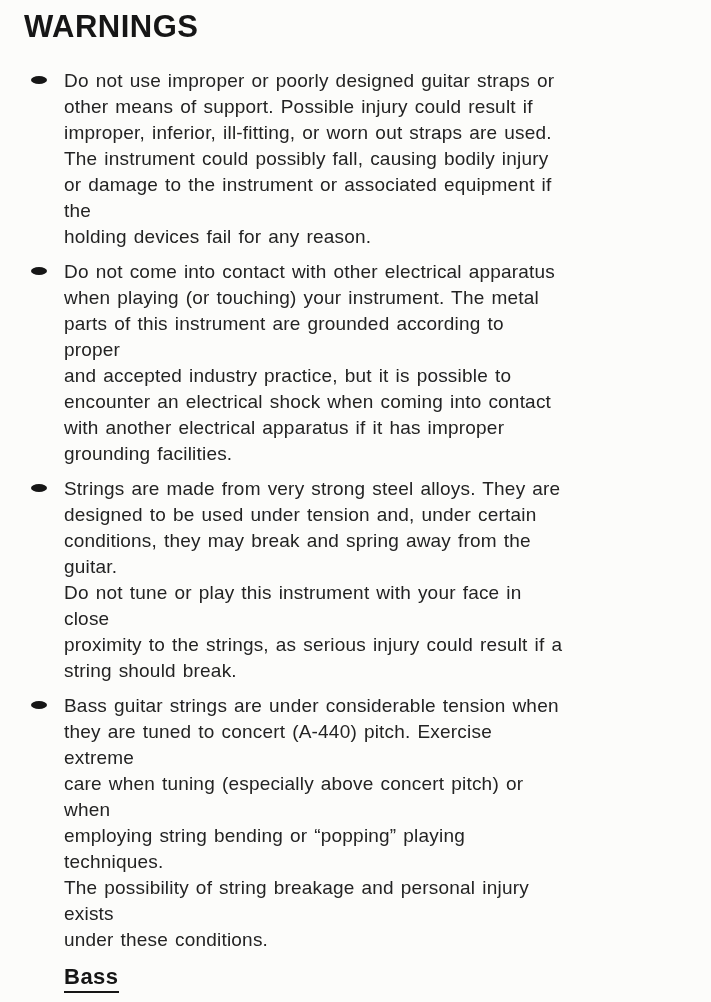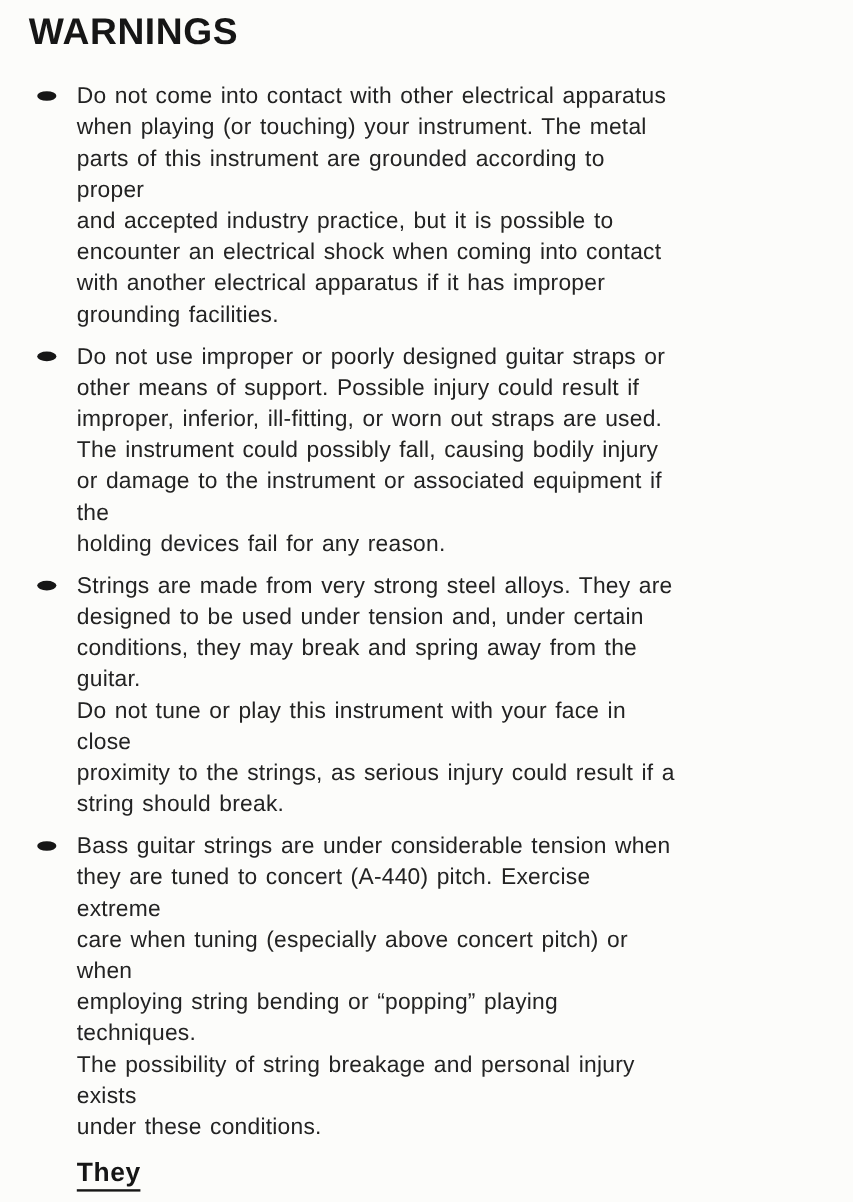--- a/index.html
+++ b/index.html
@@ -78,37 +78,37 @@
 
   <h1 class="title">WARNINGS</h1>
 
   <div class="dotted-rule rule-top"></div>
 
   <div class="content">
 
 
     <div class="warning-item">
       <span class="bullet"></span>
+      <div class="body-text">Do not use improper or poorly designed guitar straps or
+other means of support. Possible injury could result if
+improper, inferior, ill-fitting, or worn out straps are used.
+The instrument could possibly fall, causing bodily injury
+or damage to the instrument or associated equipment if the
+holding devices fail for any reason.</div>
+    </div>
+
+    <div class="warning-item">
+      <span class="bullet"></span>
       <div class="body-text">Do not come into contact with other electrical apparatus
 when playing (or touching) your instrument. The metal
 parts of this instrument are grounded according to proper
 and accepted industry practice, but it is possible to
 encounter an electrical shock when coming into contact
 with another electrical apparatus if it has improper
 grounding facilities.</div>
-    </div>
-
-    <div class="warning-item">
-      <span class="bullet"></span>
-      <div class="body-text">Do not use improper or poorly designed guitar straps or
-other means of support. Possible injury could result if
-improper, inferior, ill-fitting, or worn out straps are used.
-The instrument could possibly fall, causing bodily injury
-or damage to the instrument or associated equipment if the
-holding devices fail for any reason.</div>
     </div>
 
     <div class="warning-item">
       <span class="bullet"></span>
       <div class="body-text">Strings are made from very strong steel alloys. They are
 designed to be used under tension and, under certain
 conditions, they may break and spring away from the guitar.
 Do not tune or play this instrument with your face in close
 proximity to the strings, as serious injury could result if a
 string should break.</div>
@@ -118,20 +118,20 @@
       <span class="bullet"></span>
       <div class="body-text">Bass guitar strings are under considerable tension when
 they are tuned to concert (A-440) pitch. Exercise extreme
 care when tuning (especially above concert pitch) or when
 employing string bending or “popping” playing techniques.
 The possibility of string breakage and personal injury exists
 under these conditions.</div>
     </div>
 
     <div class="note-section">
-      <div class="note-heading">They</div>
+      <div class="note-heading">Bass</div>
     </div>
 
   </div>
 
   <div class="dotted-rule rule-bottom"></div>
 
 </div>
 
 </body></html>

